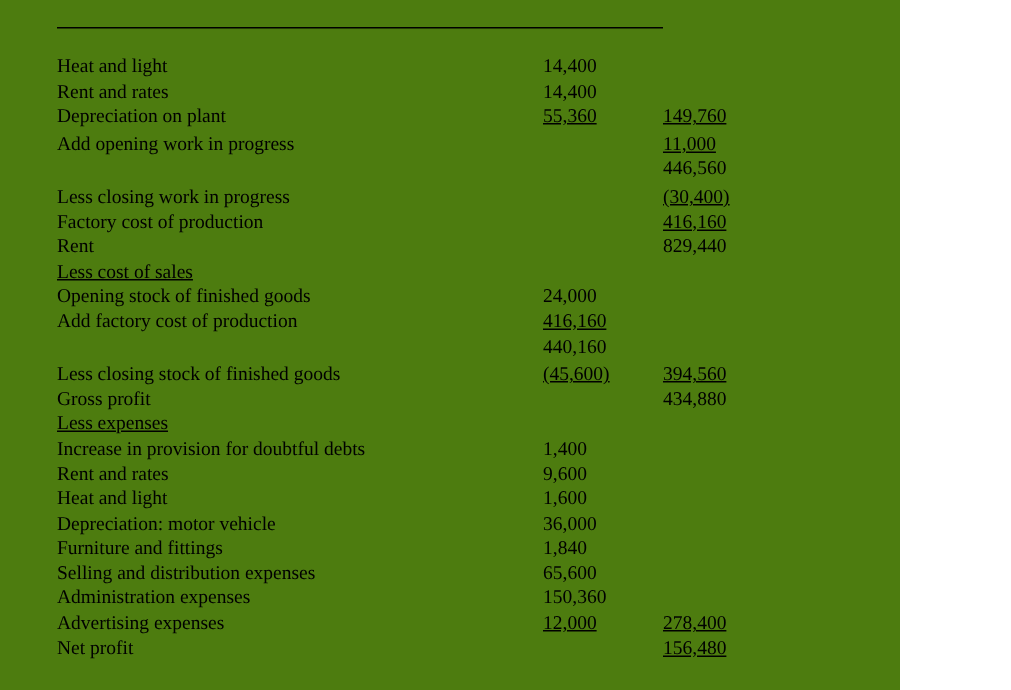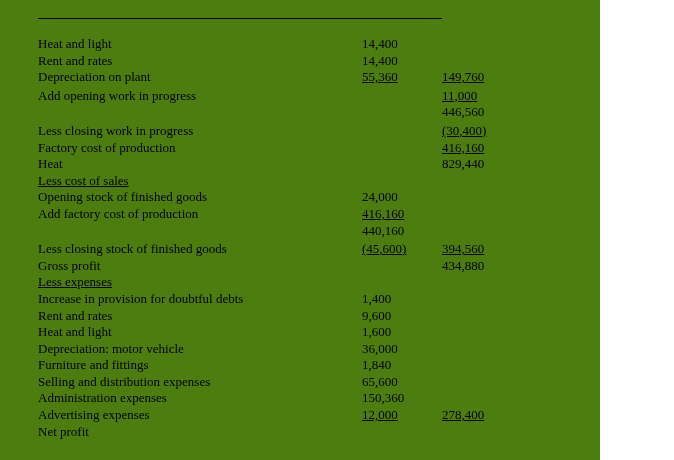--- a/index.html
+++ b/index.html
@@ -87,21 +87,21 @@
         <span class="label">Less closing work in progress</span>
         <span class="c1"></span>
         <span class="c2 u">(30,400)</span>
       </div>
       <div class="row">
         <span class="label">Factory cost of production</span>
         <span class="c1"></span>
         <span class="c2 u">416,160</span>
       </div>
       <div class="row">
-        <span class="label">Heat</span>
+        <span class="label">Rent</span>
         <span class="c1"></span>
         <span class="c2">829,440</span>
       </div>
       <div class="row">
         <span class="label u">Less cost of sales</span>
         <span class="c1"></span>
         <span class="c2"></span>
       </div>
       <div class="row">
         <span class="label">Opening stock of finished goods</span>
@@ -169,15 +169,16 @@
         <span class="c2"></span>
       </div>
       <div class="row">
         <span class="label">Advertising expenses</span>
         <span class="c1 u">12,000</span>
         <span class="c2 u">278,400</span>
       </div>
       <div class="row">
         <span class="label">Net profit</span>
         <span class="c1"></span>
+        <span class="c2 u">156,480</span>
       </div>
     </div>
 </div>
 
 </body></html>

